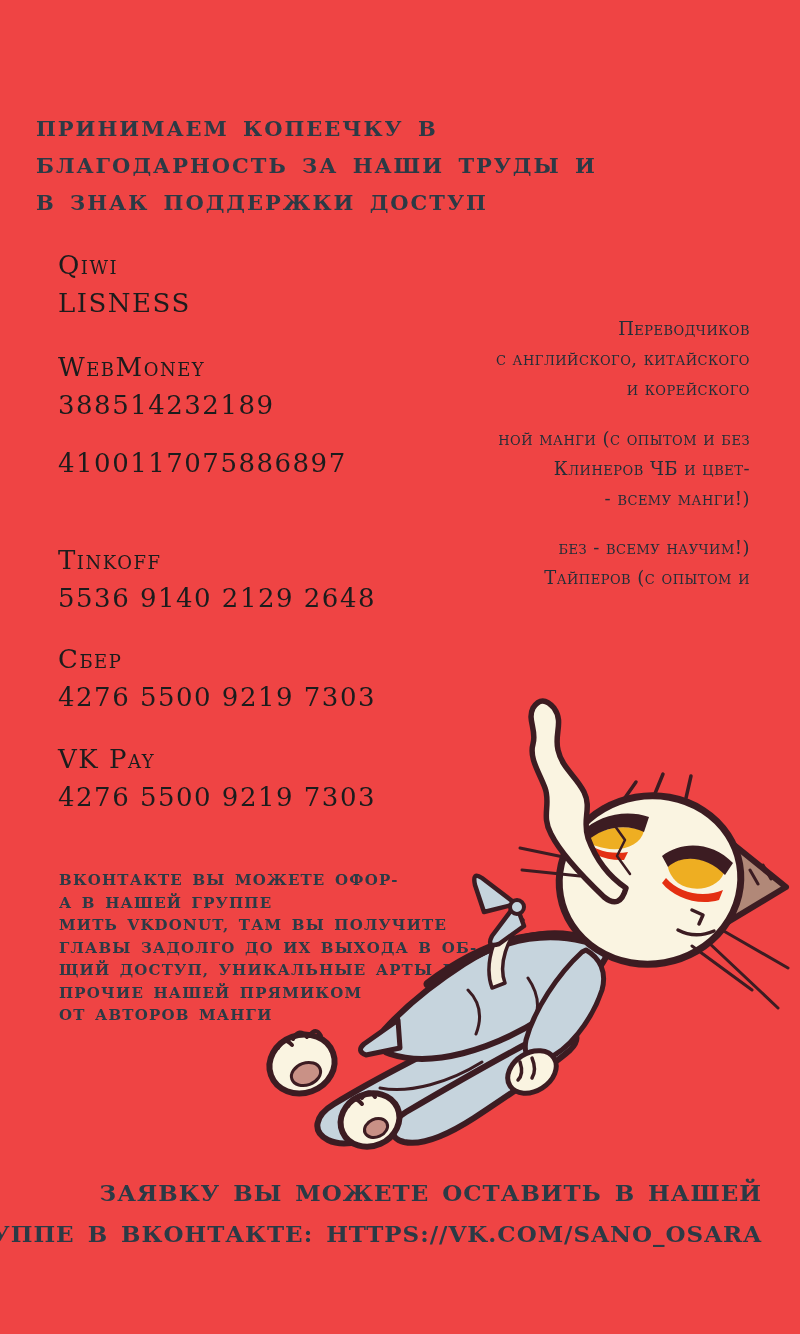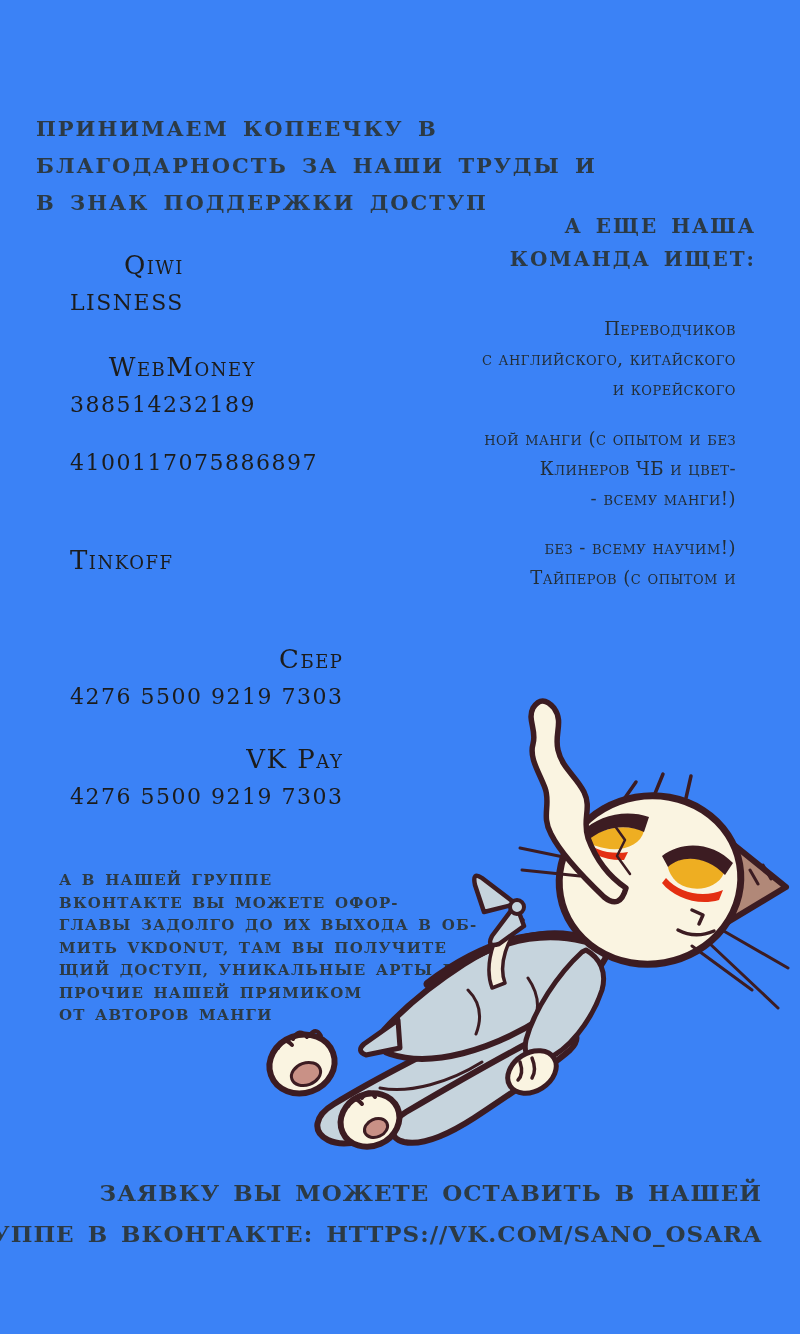--- a/index.html
+++ b/index.html
@@ -1,36 +1,36 @@
 <!DOCTYPE html>
 <html><head>
 <meta charset="utf-8">
 <style>
   html,body{margin:0;padding:0;background:#ffffff;}
   .page{
-    position:relative;width:800px;height:1334px;background:#3b82f6;overflow:hidden;
+    position:relative;width:800px;height:1334px;background:#ef4444;overflow:hidden;
     font-family:"DejaVu Serif","Liberation Serif",serif;
   }
   
   .hdr{
     position:absolute;left:36px;top:110px;color:#2c3a45;font-weight:bold;
     font-size:21px;line-height:37px;letter-spacing:2px;word-spacing:5px;white-space:nowrap;
   }
   
   .team-hdr{
     position:absolute;right:44px;top:210px;text-align:right;color:#2c3a45;font-weight:bold;
     font-size:20px;line-height:33px;letter-spacing:2px;word-spacing:4px;white-space:nowrap;
   }
   
   .payments{margin:0;padding:0;}
-  .pay{position:absolute;left:70px;list-style:none;color:#1c1c1c;white-space:nowrap;text-align:right;}
+  .pay{position:absolute;left:58px;list-style:none;color:#1c1c1c;white-space:nowrap;}
   .pay-label{font-size:26px;line-height:34px;font-variant:small-caps;letter-spacing:1.5px;}
-  .pay-value{font-size:22px;line-height:34px;letter-spacing:1.5px;margin-top:4px;}
+  .pay-value{font-size:26px;line-height:34px;letter-spacing:1.5px;margin-top:4px;}
   
-  .vac{position:absolute;right:38px;display:flex;align-items:flex-end;gap:22px;color:#232e37;}
+  .vac{position:absolute;right:38px;display:flex;align-items:flex-end;gap:8px;color:#232e37;}
   .vac-text{
     text-align:right;font-variant:small-caps;font-size:18px;line-height:30px;
     letter-spacing:0.5px;white-space:nowrap;
   }
   .vac-bar{width:4px;background:#15181b;flex:none;}
   
   .donut{
     position:absolute;left:59px;top:869px;margin:0;color:#2c3a45;font-weight:bold;
     font-size:15px;line-height:22.5px;letter-spacing:1.2px;word-spacing:3px;white-space:nowrap;
   }
@@ -47,39 +47,36 @@
 <body>
 
 <div class="page">
 
   <header class="hdr">
     <div>ПРИНИМАЕМ КОПЕЕЧКУ В</div>
     <div>БЛАГОДАРНОСТЬ ЗА НАШИ ТРУДЫ И</div>
     <div>В ЗНАК ПОДДЕРЖКИ ДОСТУП</div>
   </header>
 
-  <div class="team-hdr">
-    <div>А ЕЩЕ НАША</div>
-    <div>КОМАНДА ИЩЕТ:</div>
-  </div>
 
   <ul class="payments">
     <li class="pay" style="top:248px">
       <div class="pay-label">Qiwi</div>
       <div class="pay-value">LISNESS</div>
     </li>
     <li class="pay" style="top:350px">
       <div class="pay-label">WebMoney</div>
       <div class="pay-value">388514232189</div>
     </li>
     <li class="pay" style="top:442px">
       <div class="pay-value">4100117075886897</div>
     </li>
     <li class="pay" style="top:543px">
       <div class="pay-label">Tinkoff</div>
+      <div class="pay-value">5536 9140 2129 2648</div>
     </li>
     <li class="pay" style="top:642px">
       <div class="pay-label">Сбер</div>
       <div class="pay-value">4276 5500 9219 7303</div>
     </li>
     <li class="pay" style="top:742px">
       <div class="pay-label">VK Pay</div>
       <div class="pay-value">4276 5500 9219 7303</div>
     </li>
   </ul>
@@ -102,24 +99,24 @@
   </div>
   <div class="vac" style="top:533px;height:60px">
     <div class="vac-text">
       <div>без - всему научим!)</div>
       <div>Тайперов (с опытом и</div>
     </div>
     <div class="vac-bar"></div>
   </div>
 
   <div class="donut">
+    <div>ВКОНТАКТЕ ВЫ МОЖЕТЕ ОФОР-</div>
     <div>А В НАШЕЙ ГРУППЕ</div>
-    <div>ВКОНТАКТЕ ВЫ МОЖЕТЕ ОФОР-</div>
+    <div>МИТЬ VKDONUT, ТАМ ВЫ ПОЛУЧИТЕ</div>
     <div>ГЛАВЫ ЗАДОЛГО ДО ИХ ВЫХОДА В ОБ-</div>
-    <div>МИТЬ VKDONUT, ТАМ ВЫ ПОЛУЧИТЕ</div>
     <div>ЩИЙ ДОСТУП, УНИКАЛЬНЫЕ АРТЫ И</div>
     <div>ПРОЧИЕ НАШЕЙ ПРЯМИКОМ</div>
     <div>ОТ АВТОРОВ МАНГИ</div>
   </div>
 
   <svg class="cat" viewBox="0 0 570 485" fill="none" stroke-linecap="round" stroke-linejoin="round">
 
     <g>
       <path d="M268 330 C215 352 140 392 104 414 C84 426 82 442 98 450 C116 459 142 450 178 430 C230 402 290 368 318 348 C340 332 338 318 320 314 C302 310 284 322 268 330 Z" fill="#c6d4dd" stroke="#3c1c22" stroke-width="6"></path>
       <path d="M300 352 C262 372 210 402 176 422 C158 433 158 448 174 452 C192 456 216 446 244 428 C280 404 320 378 340 360 C352 348 346 336 330 338 C318 340 308 348 300 352 Z" fill="#c6d4dd" stroke="#3c1c22" stroke-width="6"></path>

